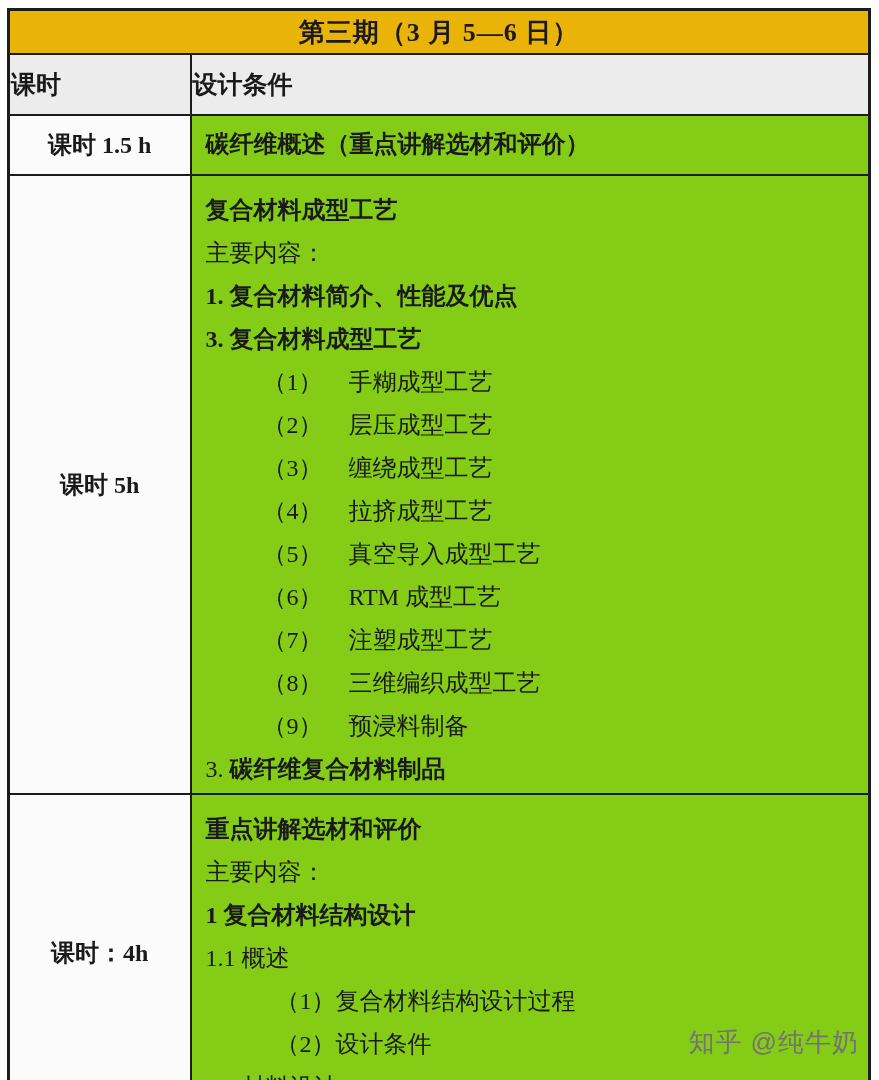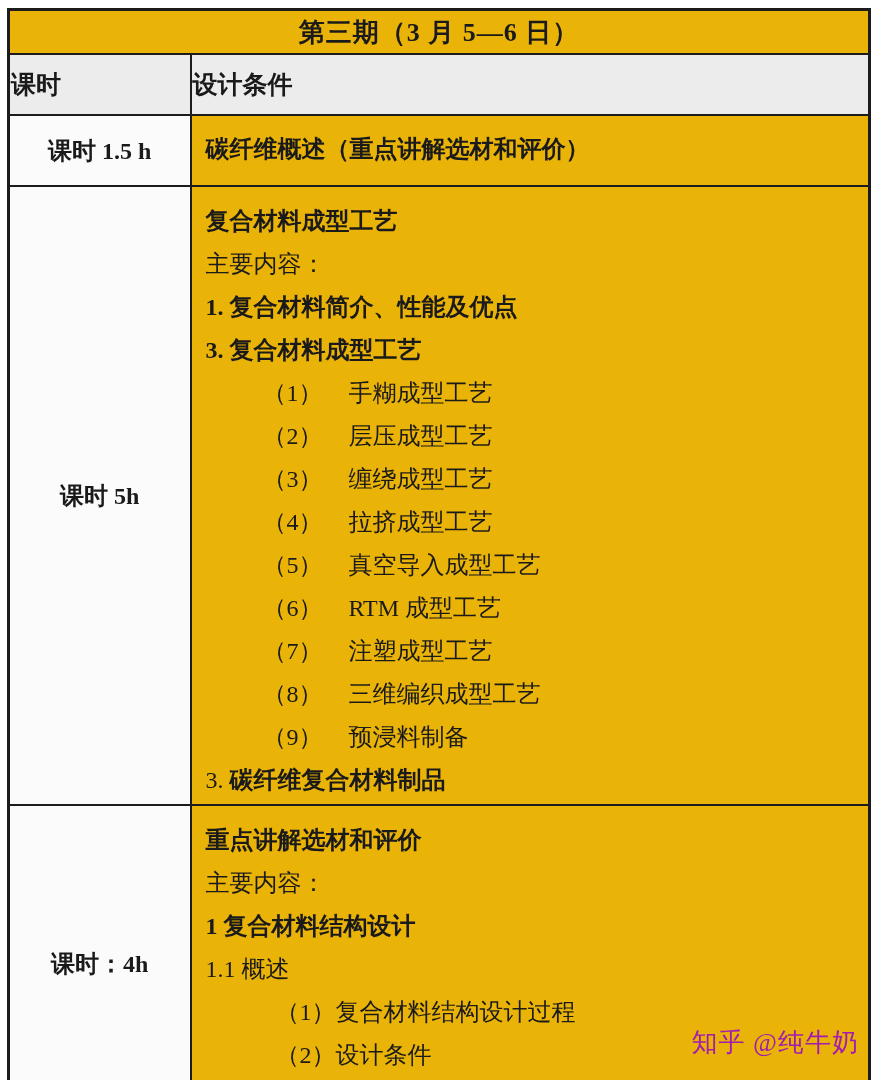--- a/index.html
+++ b/index.html
@@ -41,35 +41,35 @@
   }
   tr.col-header-row th{
     height:57px;
     background:#ececec;
     text-align:left;
     vertical-align:middle;
     font-weight:bold;
     font-size:25px;
   }
   
-  tbody tr:nth-child(3){height:71px;}
+  tbody tr:nth-child(3){height:60px;}
   tbody tr:nth-child(4){height:610px;}
   tbody tr:nth-child(5){height:298px;}
   td.hours-cell{
     text-align:center;
     vertical-align:middle;
     font-weight:bold;
     font-size:24px;
     background:#fbfbfb;
   }
   td.content-cell{
     vertical-align:top;
     padding:13px 14px 2px 14px;
     font-size:24px;
-    background:#eab308;
+    background:#84cc16;
   }
   tbody tr:nth-child(3) td.content-cell{
     vertical-align:middle;
     padding-top:0;
   }
   .line{
     line-height:43px;
     white-space:nowrap;
   }
   .line.bold{font-weight:bold;}
@@ -77,22 +77,22 @@
   .line.sub{padding-left:57px;}
   .line.sub .sub-text{margin-left:26px;}
   .line.sub2{padding-left:70px;}
   .line.mixed .mixed-prefix{font-weight:normal;}
   .line.mixed .mixed-text{font-weight:bold;}
   .watermark{
     position:absolute;
     right:20px;
     bottom:20px;
     font-size:26px;
-    color:#a21caf;
-    font-family:Liberation Serif, serif;
+    color:#737373;
+    font-family:Liberation Sans, sans-serif;
     letter-spacing:1px;
     pointer-events:none;
   }
 </style>
 </head>
 <body>
 
 <div class="page">
 
   <table class="schedule">

